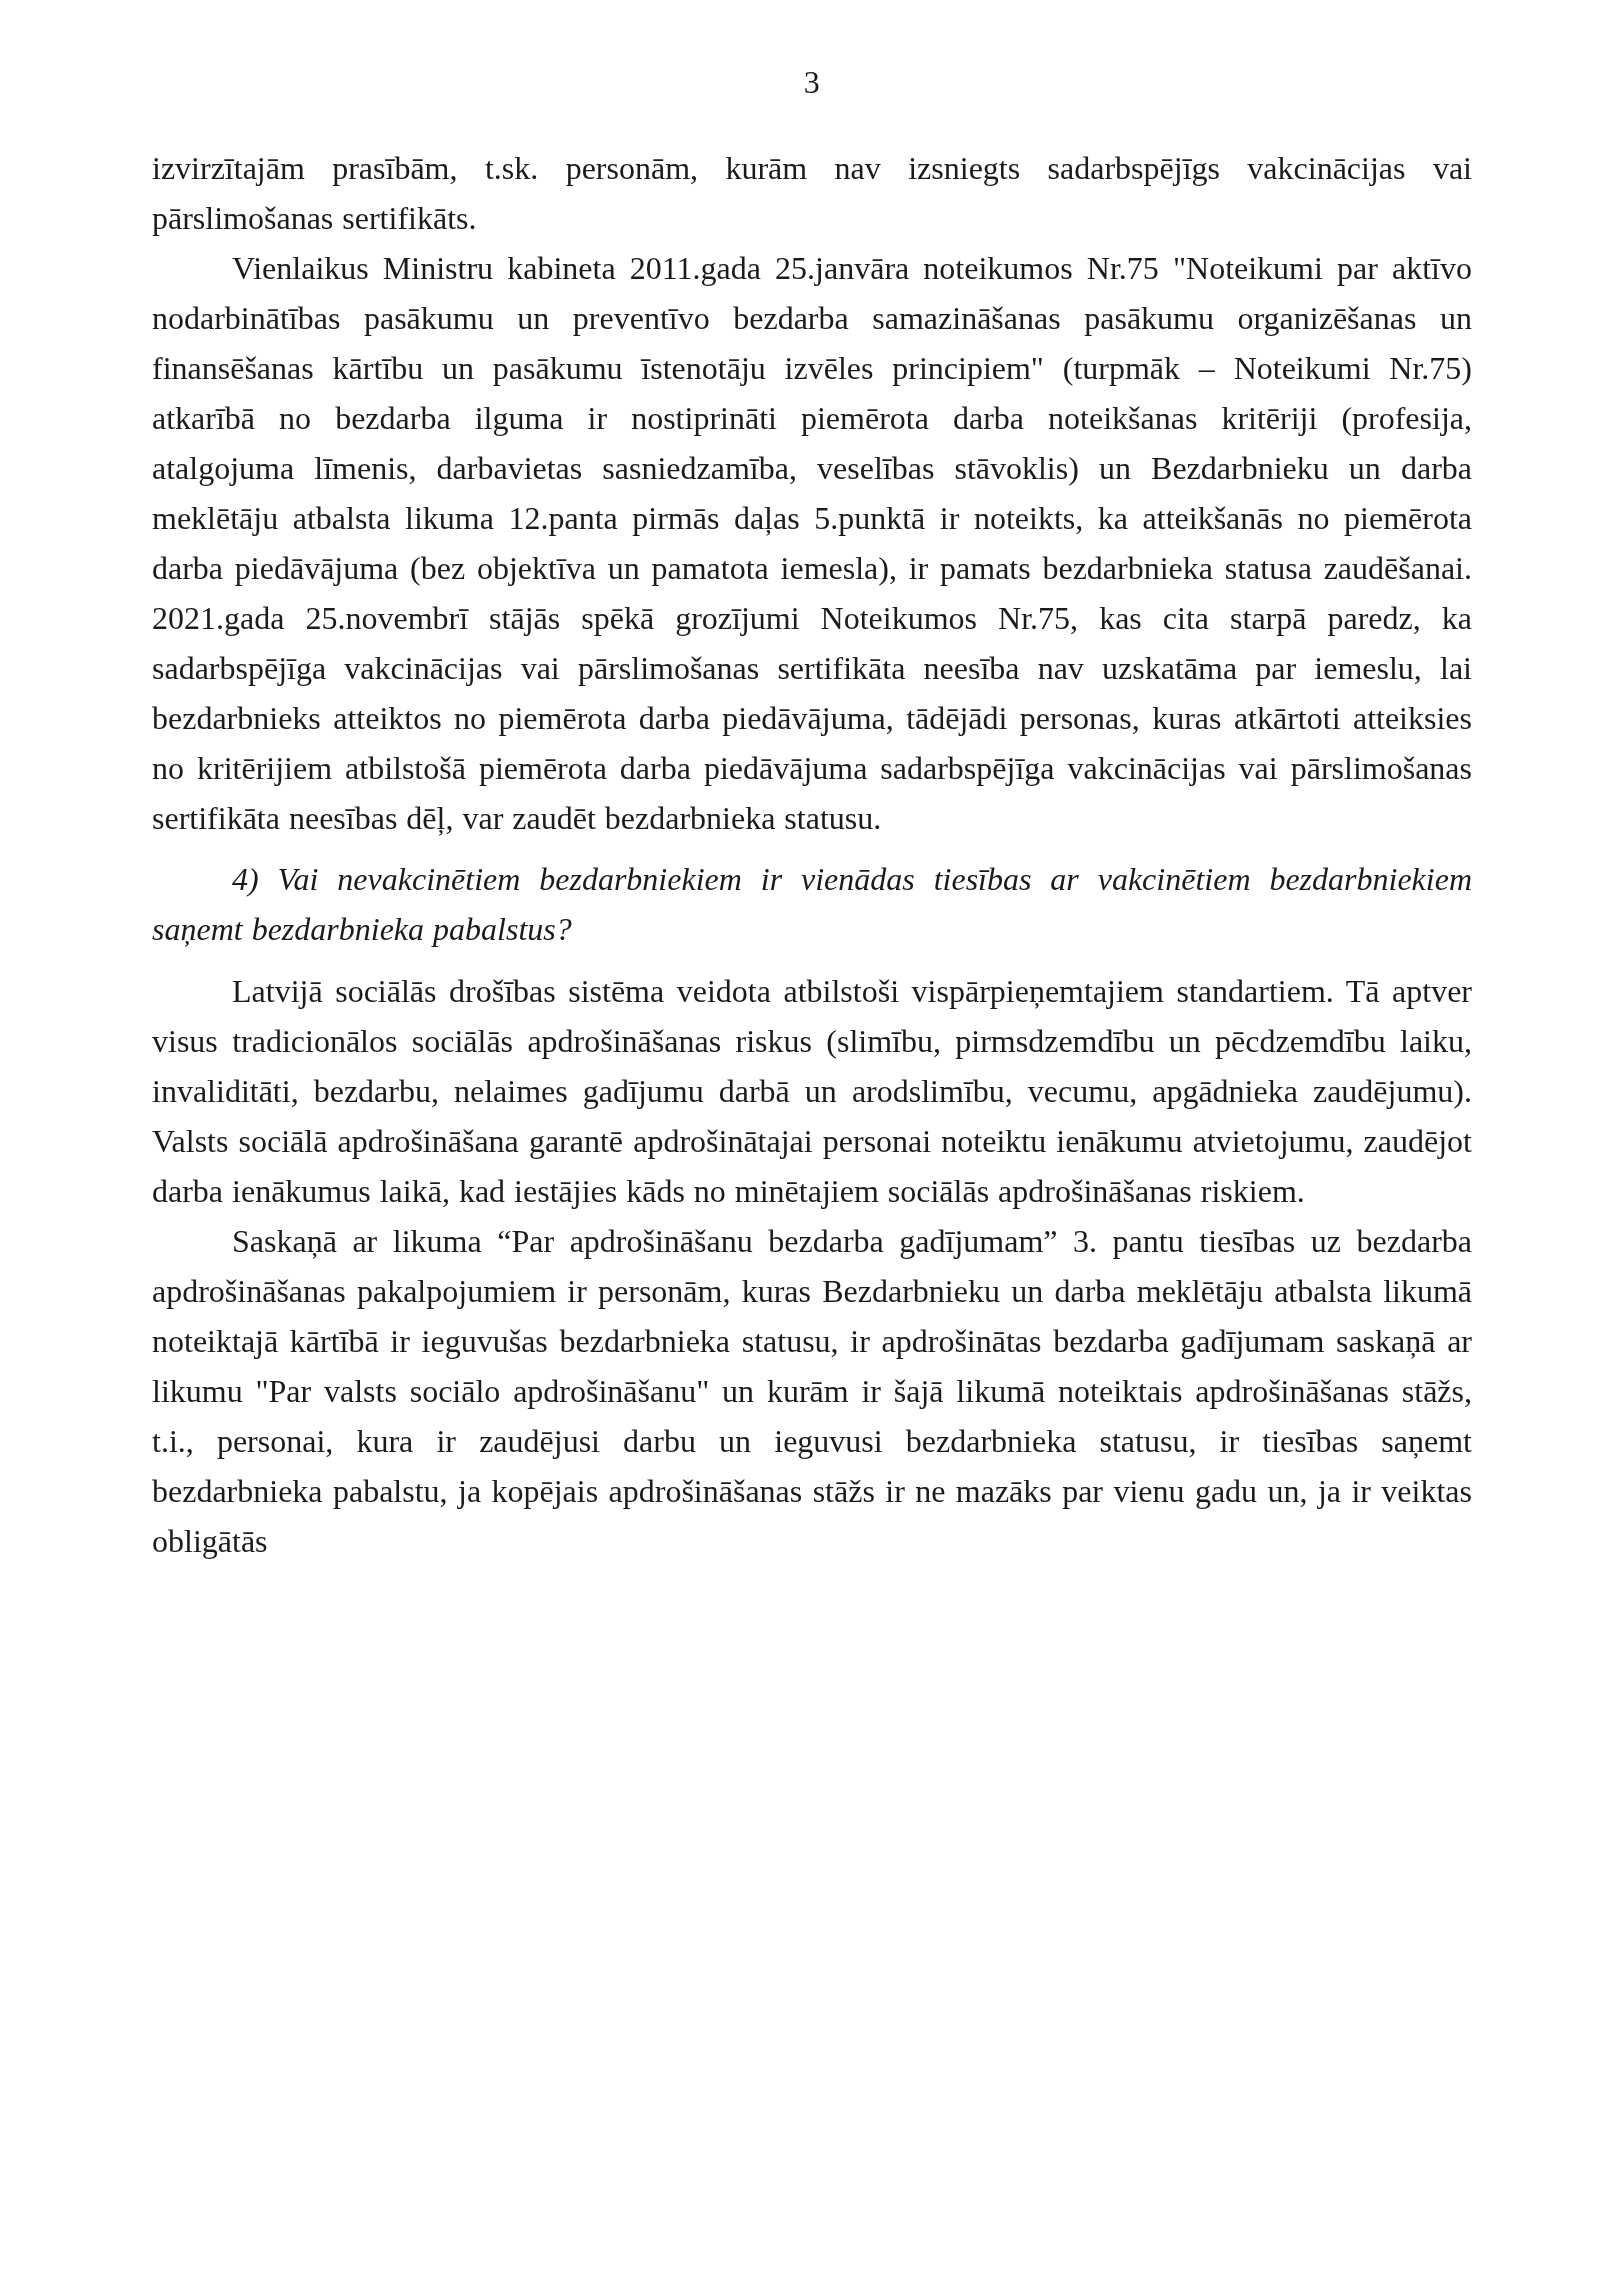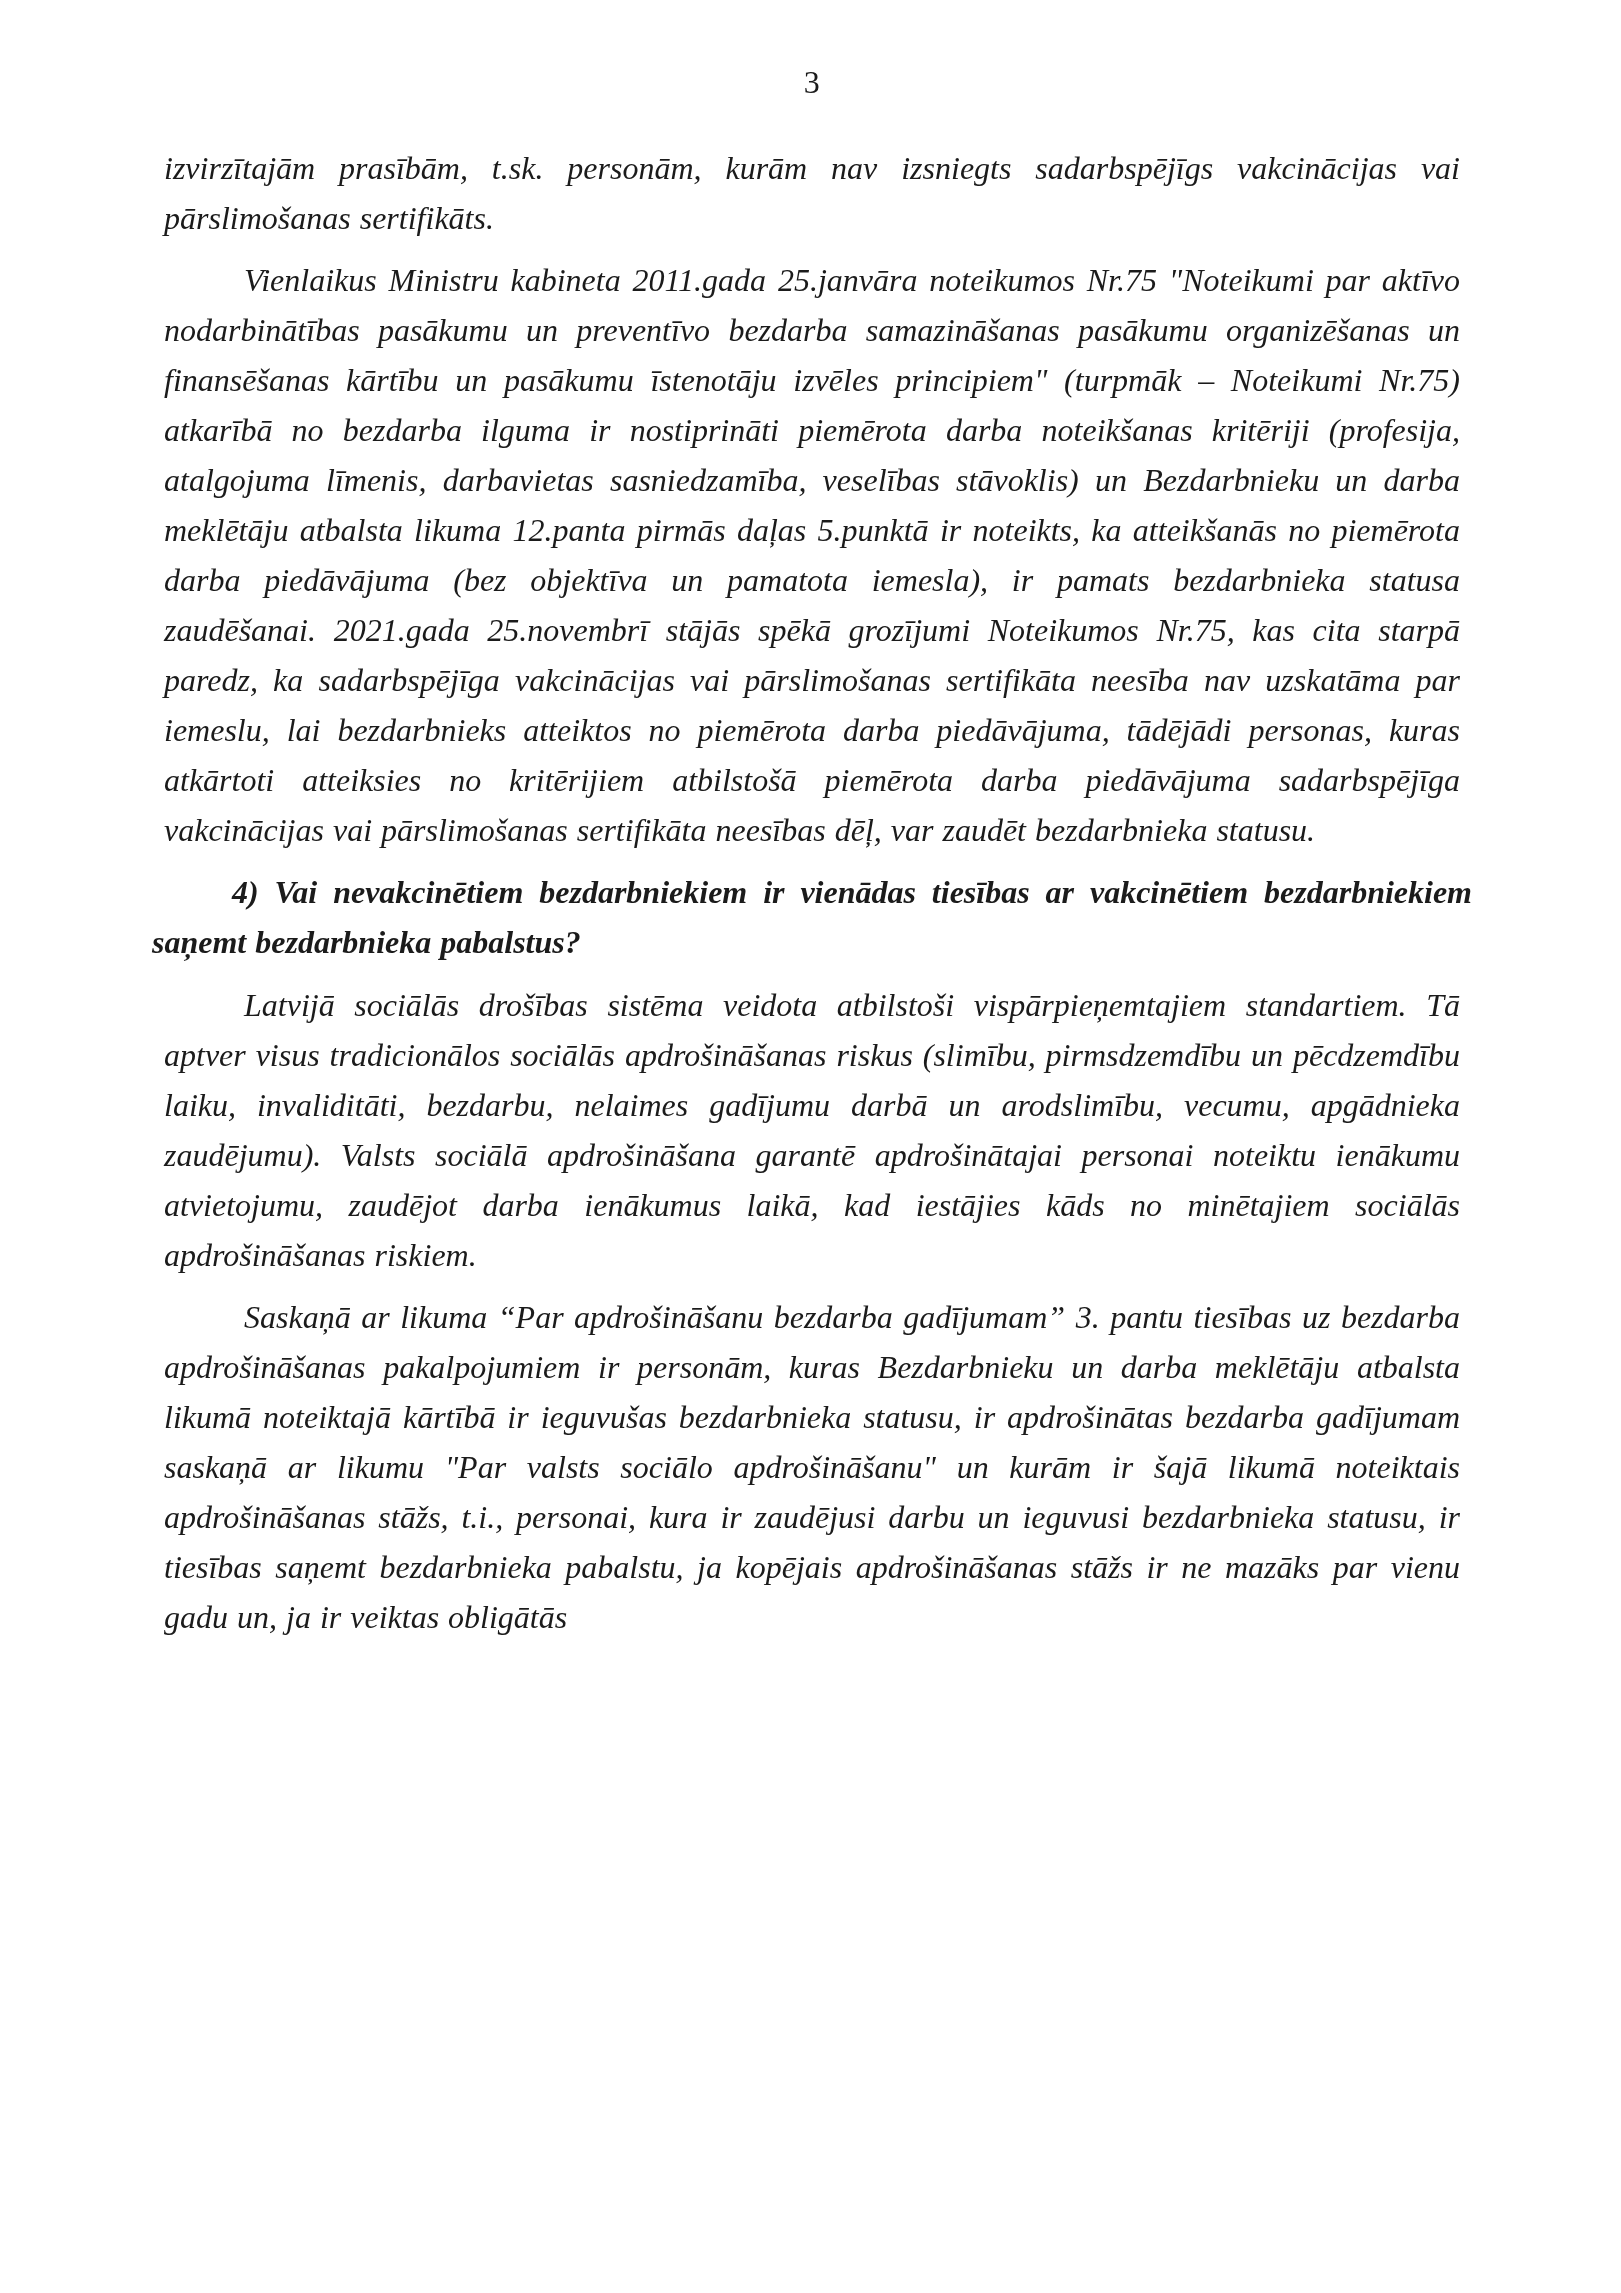--- a/index.html
+++ b/index.html
@@ -26,28 +26,27 @@
       margin: 0 0 43px 0;
       letter-spacing: 0.5px;
     }
     .doc-body {
       font-size: 32px;
       line-height: 50px;
       text-align: justify;
       word-spacing: 1px;
     }
     p.para {
-      margin: 12px;
-      font-style: italic;
+      margin: 0;
     }
     p.indent {
       text-indent: 80px;
     }
     p.heading {
-      font-weight: bold;
+      font-weight: normal;
       font-style: italic;
       margin: 10.8px 0 12.7px 0;
     }
   </style>
 </head>
 <body>
 
 <div class="page">
 
   <div class="page-number">3</div>

